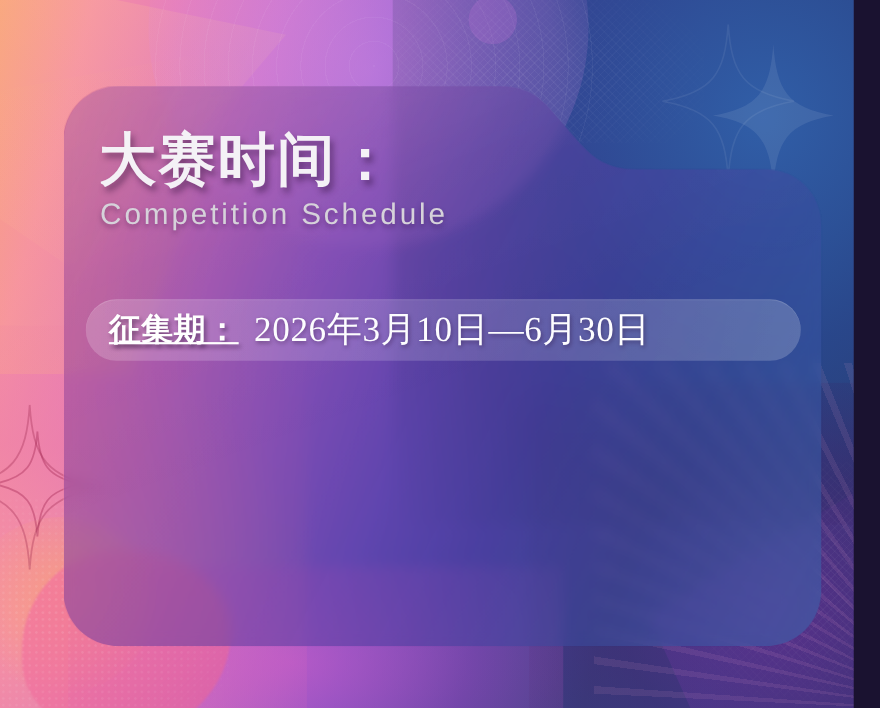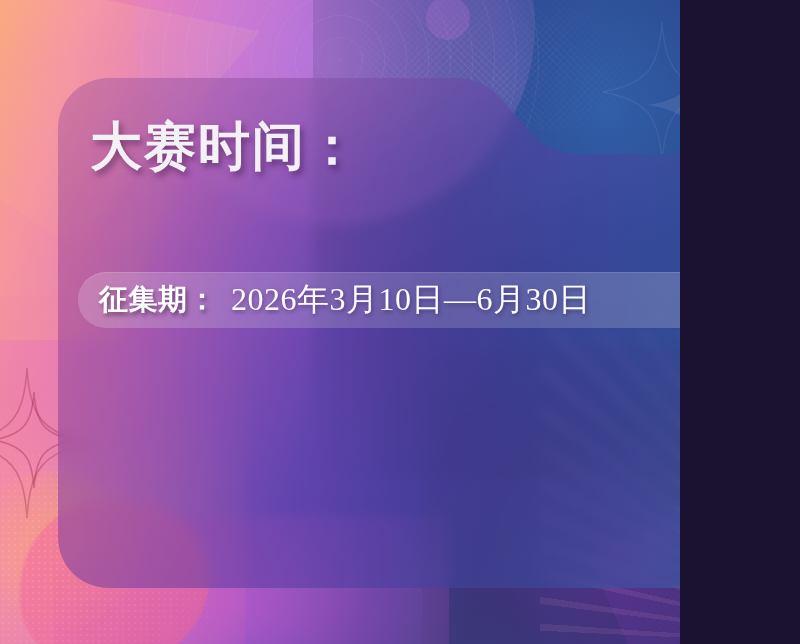--- a/index.html
+++ b/index.html
@@ -6,21 +6,21 @@
     margin: 0;
     padding: 0;
     background: #1a1230;
   }
   body {
     font-family: "Liberation Sans", "DejaVu Sans", sans-serif;
   }
 
   #poster {
     position: relative;
-    width: 680px;
+    width: 776px;
     height: 644px;
     overflow: hidden;
     background: #2b2352;
   }
 
   
   .bg-base {
     position: absolute;
     inset: 0;
     background:
@@ -280,20 +280,21 @@
 
   .row-label {
     flex: 0 0 auto;
     padding-left: 21px;
     font-size: 29px;
     font-weight: bold;
     color: #ffffff;
     letter-spacing: 0.5px;
     text-shadow: 2px 3px 4px rgba(35,8,45,0.48);
     white-space: nowrap;
+    text-decoration: underline;
   }
 
   .row-value {
     flex: 0 0 auto;
     margin-left: 14px;
     font-size: 32px;
     font-weight: 400;
     color: #fdfdff;
     letter-spacing: 0.5px;
     text-shadow: 1px 2px 4px rgba(35,8,45,0.42);
@@ -351,20 +352,21 @@
   </div>
 
   <div class="card-wrap">
     <div class="card"></div>
     <div class="card-sheen"></div>
 
     <div class="card-content">
 
       <div class="title">大赛时间：</div>
 
+      <div class="subtitle">Competition Schedule</div>
 
       <div class="rows">
 
         <div class="row">
           <span class="row-label">征集期：</span>
           <span class="row-value">2026年3月10日—6月30日</span>
         </div>
 
 
 

